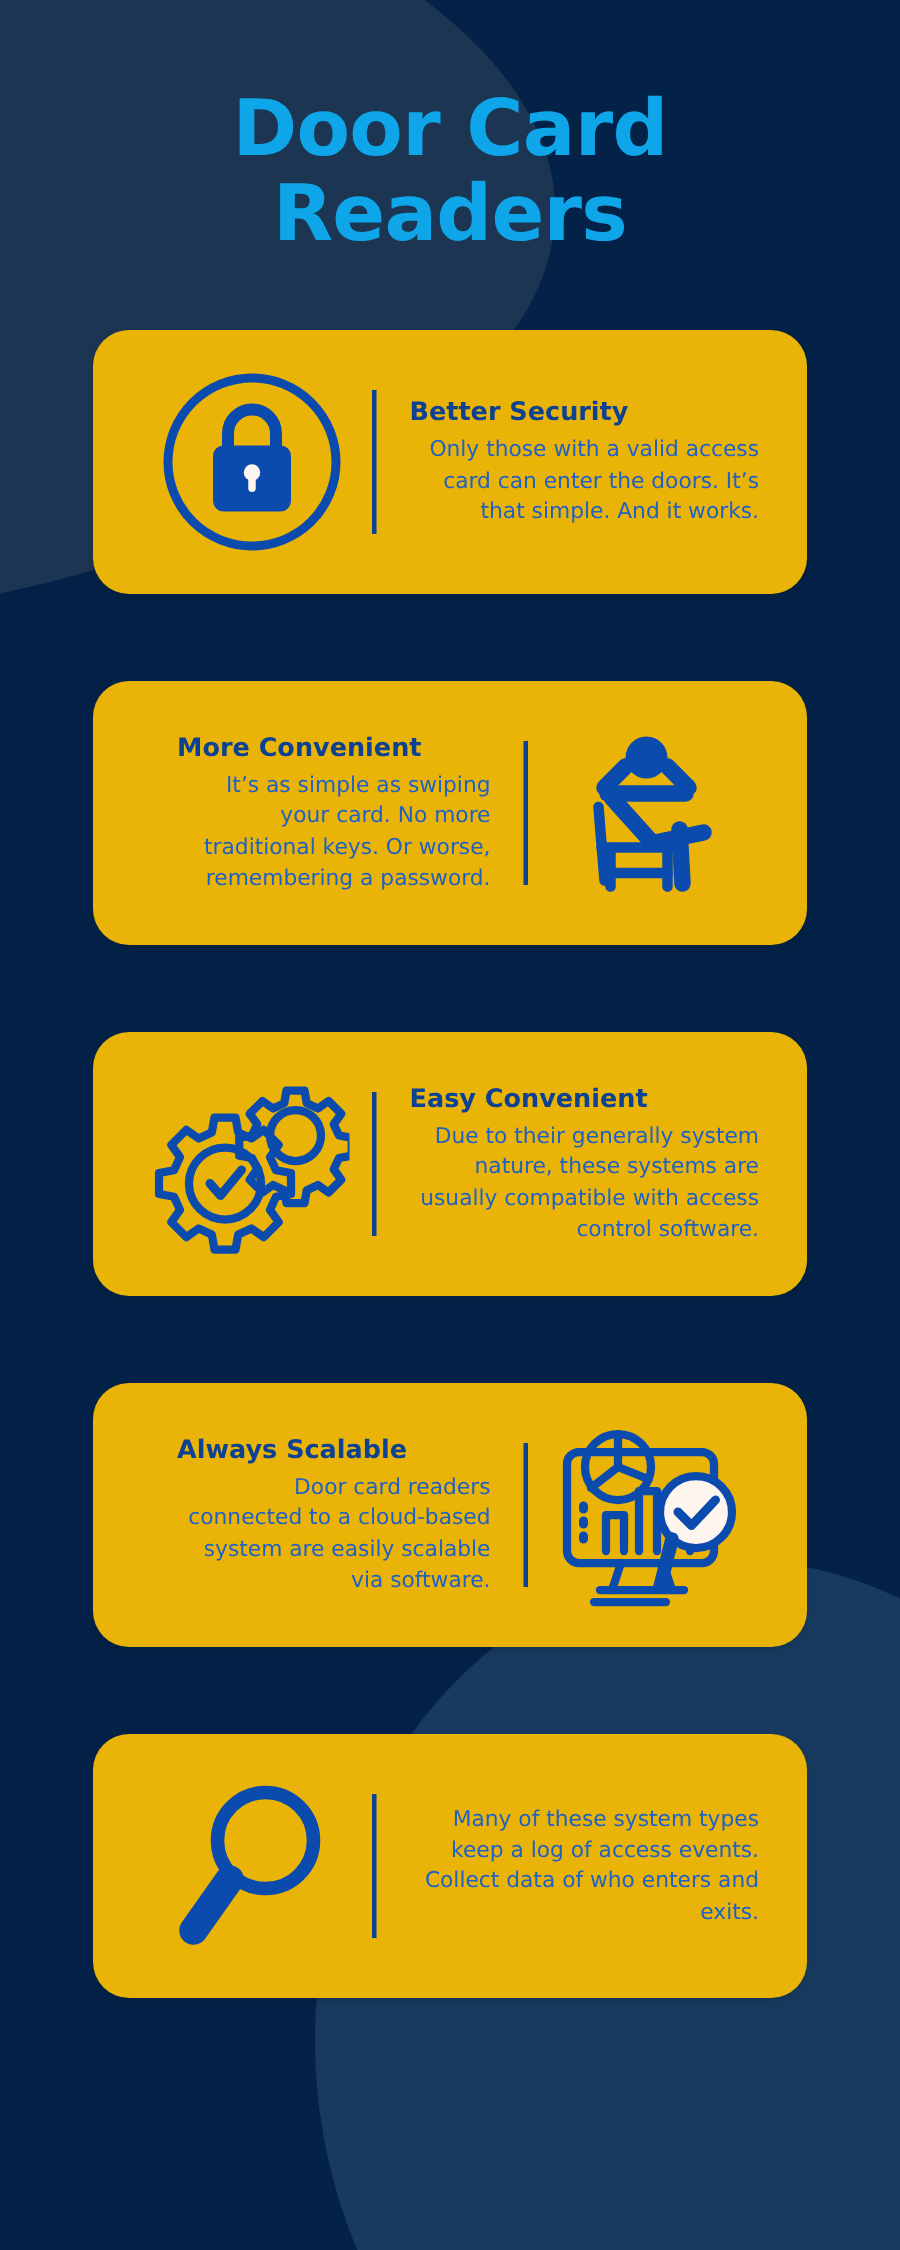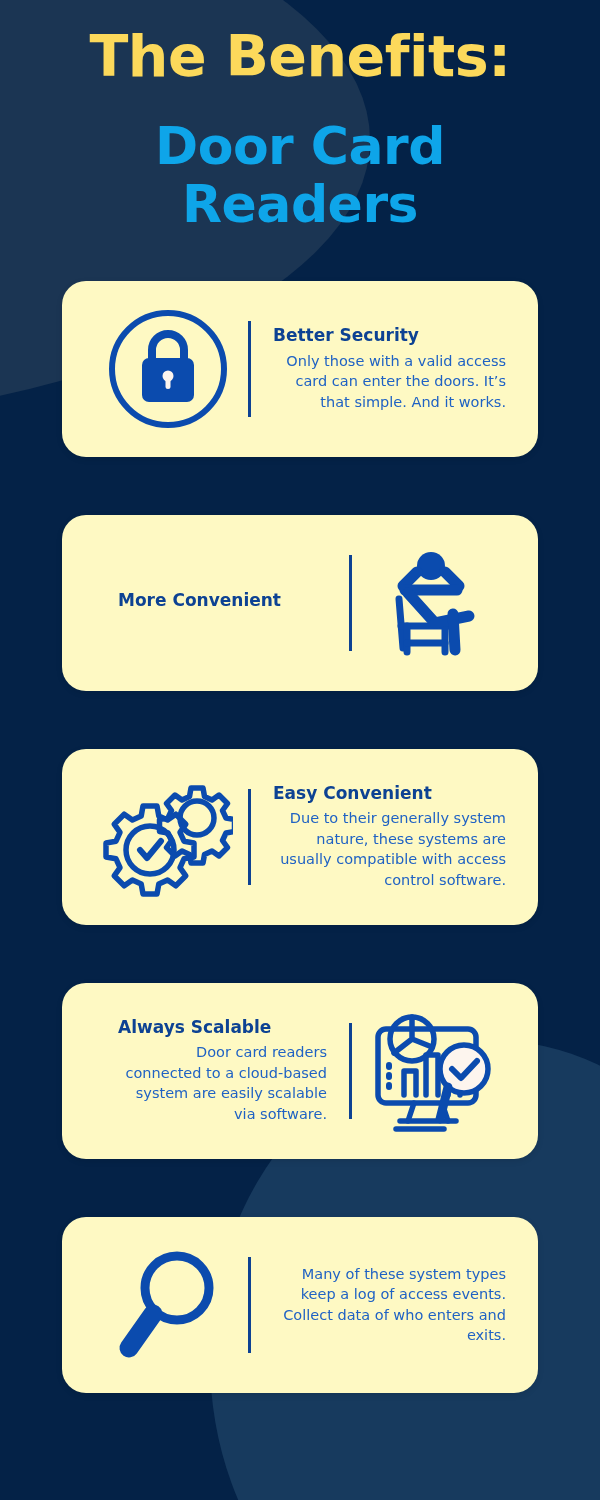--- a/index.html
+++ b/index.html
@@ -53,21 +53,21 @@
     letter-spacing:-0.5px;
     margin-top:32px;
     padding:0 34px;
   }
   
   .cards { position:relative; margin-top:48px; }
   .card {
     position:relative;
     width:476px;
     margin:0 auto 58px auto;
-    background:#fef9c3;
+    background:#eab308;
     border-radius:24px;
     display:flex;
     align-items:center;
     padding:22px 26px;
     min-height:176px;
     box-shadow:0 2px 6px rgba(0,0,0,0.10);
   }
   .card.reverse { flex-direction:row-reverse; }
   .icon-pane {
     flex:0 0 160px;
@@ -107,21 +107,20 @@
 <body>
 
 <div id="infographic">
 
   <div class="bg-layer">
     <div class="blob-top"></div>
     <div class="blob-bottom"></div>
   </div>
 
   <div class="header">
-    <span class="title-line1">The Benefits:</span>
     <span class="title-line2">Door Card Readers</span>
   </div>
 
   <div class="cards">
 
     <div class="card">
       <div class="icon-pane">
         <span>
           <svg width="126" height="126" viewBox="0 0 126 126">
             <circle cx="63" cy="63" r="56" fill="none" stroke="#0b4bae" stroke-width="6"></circle>
@@ -166,20 +165,21 @@
               <path d="M62 79 L96 72"></path>
 
               <path d="M80 70 L82 106"></path>
             </g>
           </svg>
         </span>
       </div>
       <div class="divider"></div>
       <div class="text-pane">
         <div class="card-title">More Convenient</div>
+        <div class="card-body">It’s as simple as swiping your card. No more traditional keys. Or worse, remembering a password.</div>
       </div>
     </div>
 
     <div class="card">
       <div class="icon-pane">
         <span>
           <svg width="130" height="130" viewBox="0 0 130 130">
             <g fill="none" stroke="#0b4bae" stroke-width="5.5" stroke-linejoin="round" stroke-linecap="round">
 
               <path d="M88 16 h12 l1.5 8.5 7.5 3.5 7-5 8.5 8.5 -5 7 3.5 7.5 8.5 1.5 v12 l-8.5 1.5 -3.5 7.5 5 7 -8.5 8.5 -7-5 -7.5 3.5 -1.5 8.5 h-12 l-1.5-8.5 -7.5-3.5 -7 5 -8.5-8.5 5-7 -3.5-7.5 -8.5-1.5 v-12 l8.5-1.5 3.5-7.5 -5-7 8.5-8.5 7 5 7.5-3.5 z"></path>

